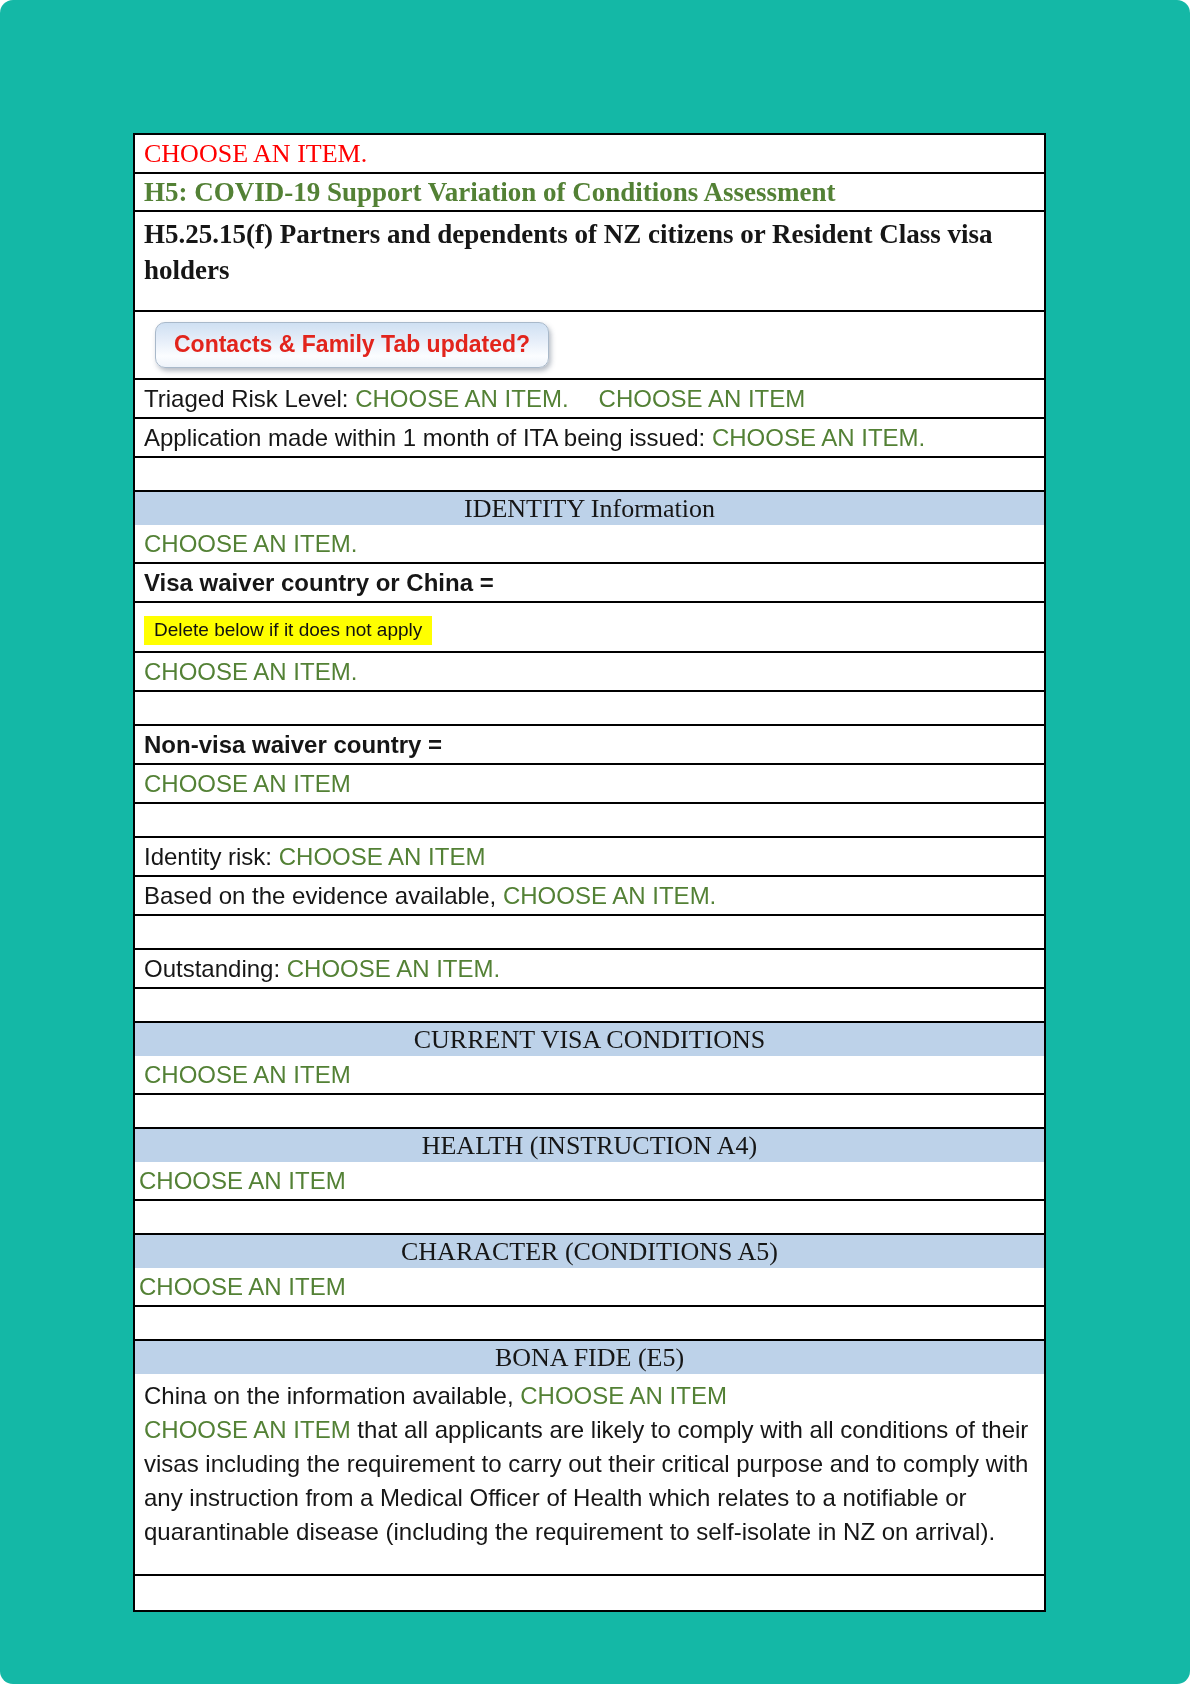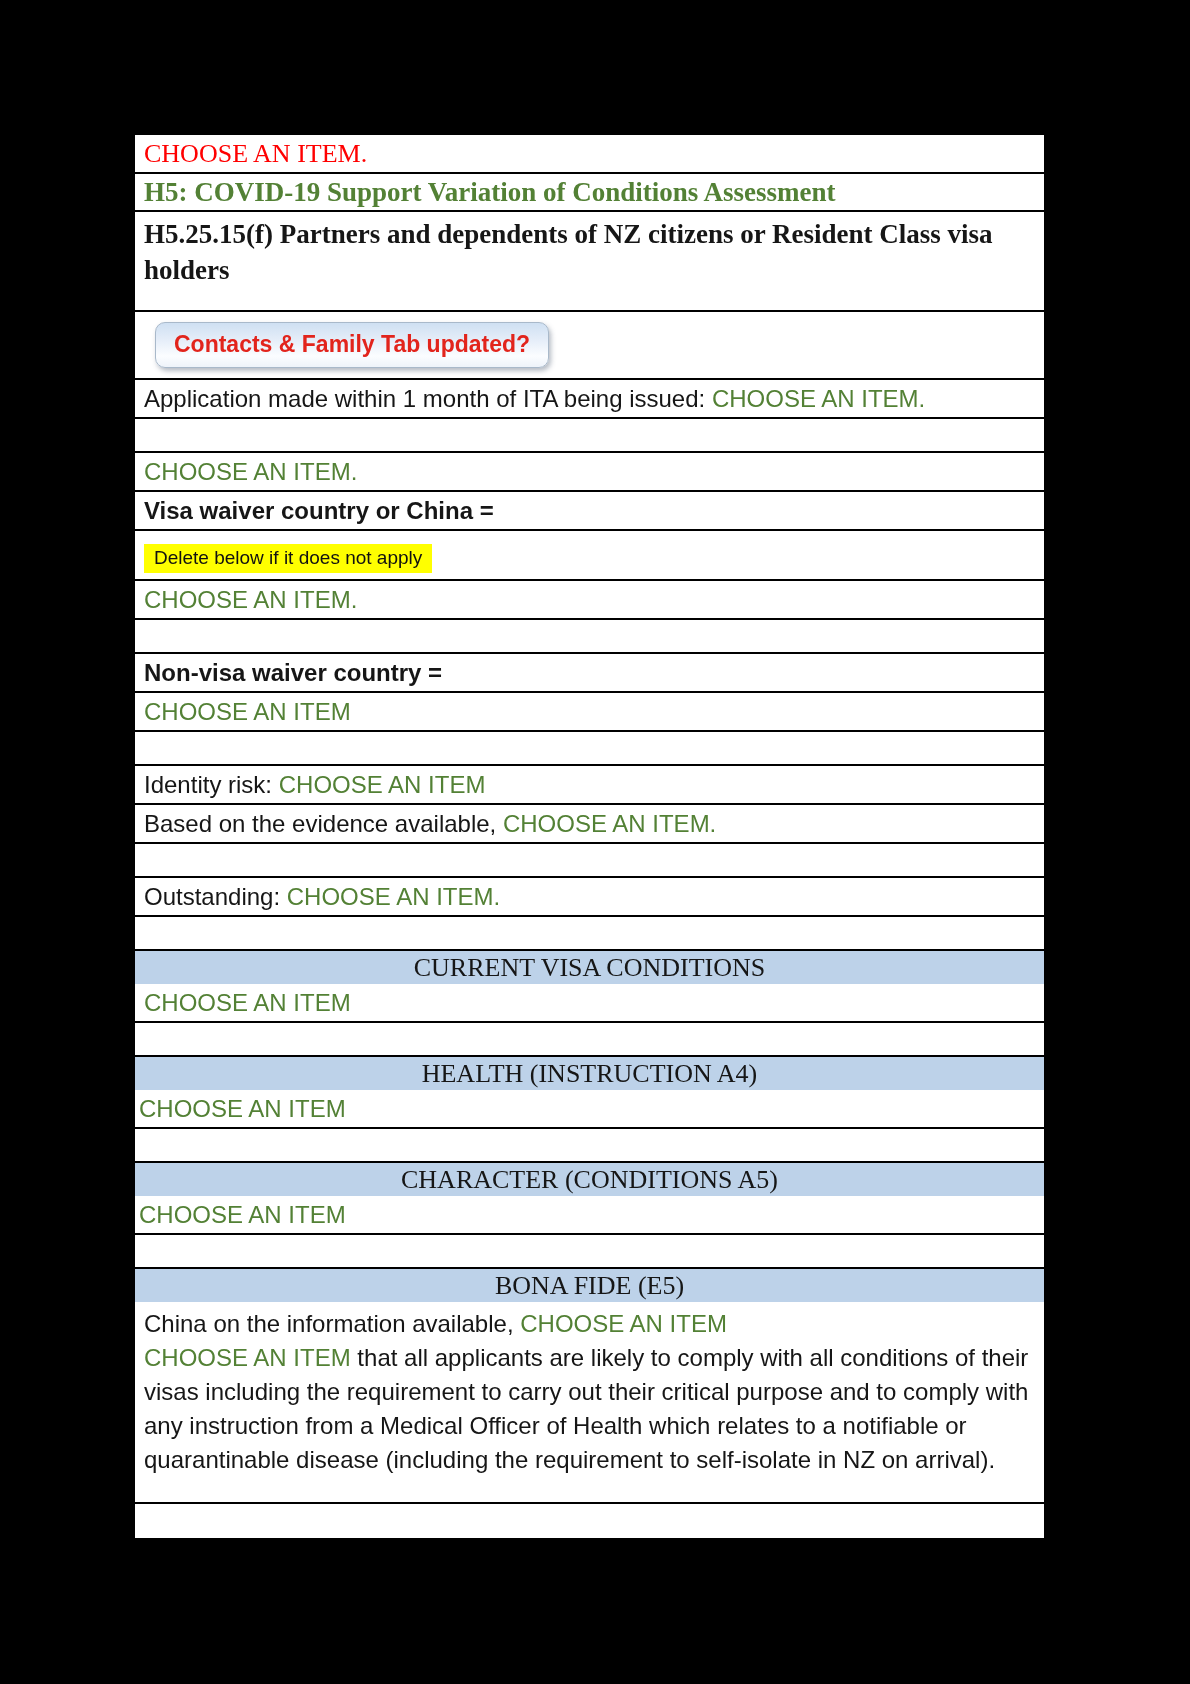--- a/index.html
+++ b/index.html
@@ -9,23 +9,24 @@
     --header-blue:#BDD2E9;
     --highlight-yellow:#FFFF00;
     --border-black:#000000;
   }
   *{box-sizing:border-box;margin:0;padding:0;}
   html,body{background:#ffffff;}
   .page{
     position:relative;
     width:1190px;
     height:1684px;
-    background:#000000;
+    background:#14b8a6;
     font-family:"Liberation Sans", sans-serif;
     color:#161616;
+    border-radius:13px;
   }
   .doc-table{
     position:absolute;
     left:133px;
     top:133px;
     width:913px;
     border:2px solid var(--border-black);
     background:#ffffff;
   }
   .row{
@@ -97,27 +98,33 @@
     </div>
 
     <div class="row serif doc-title">
       <span>H5.25.15(f) Partners and dependents of NZ citizens or Resident Class visa holders</span>
     </div>
 
     <div class="row button-row">
       <span class="wps-button">Contacts &amp; Family Tab updated?</span>
     </div>
 
+    <div class="row">
+      <span>Triaged Risk Level: </span><span class="choice">CHOOSE AN ITEM.</span><span class="choice gap-left">CHOOSE AN ITEM</span>
+    </div>
 
     <div class="row">
       <span>Application made within 1 month of ITA being issued: </span><span class="choice">CHOOSE AN ITEM.</span>
     </div>
 
     <div class="row empty" style="height:24px"></div>
 
+    <div class="header-row">
+      <span>IDENTITY Information</span>
+    </div>
 
     <div class="row">
       <span class="choice">CHOOSE AN ITEM.</span>
     </div>
 
     <div class="row">
       <span class="bold-label">Visa waiver country or China =</span>
     </div>
 
     <div class="row note-row">

